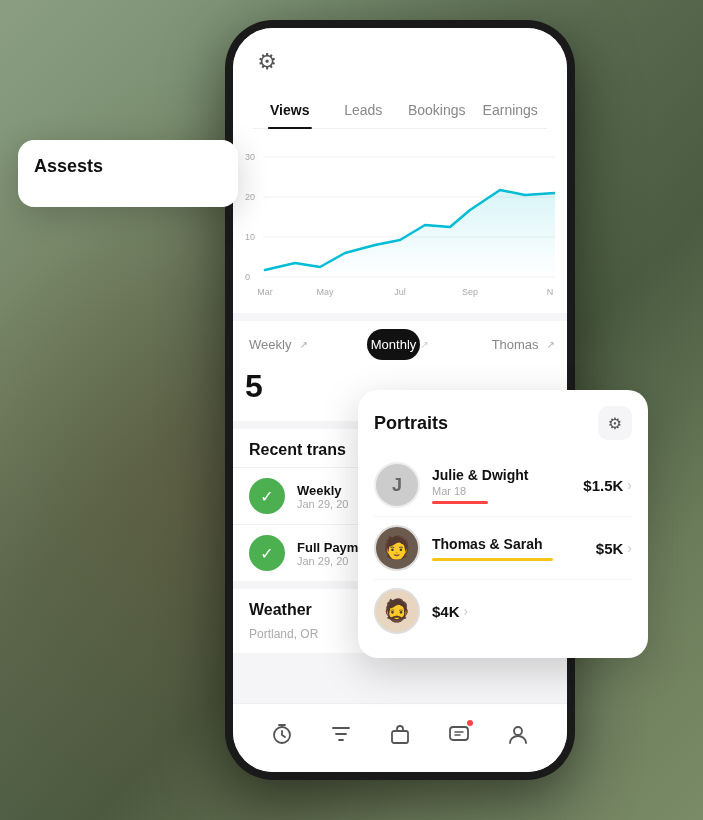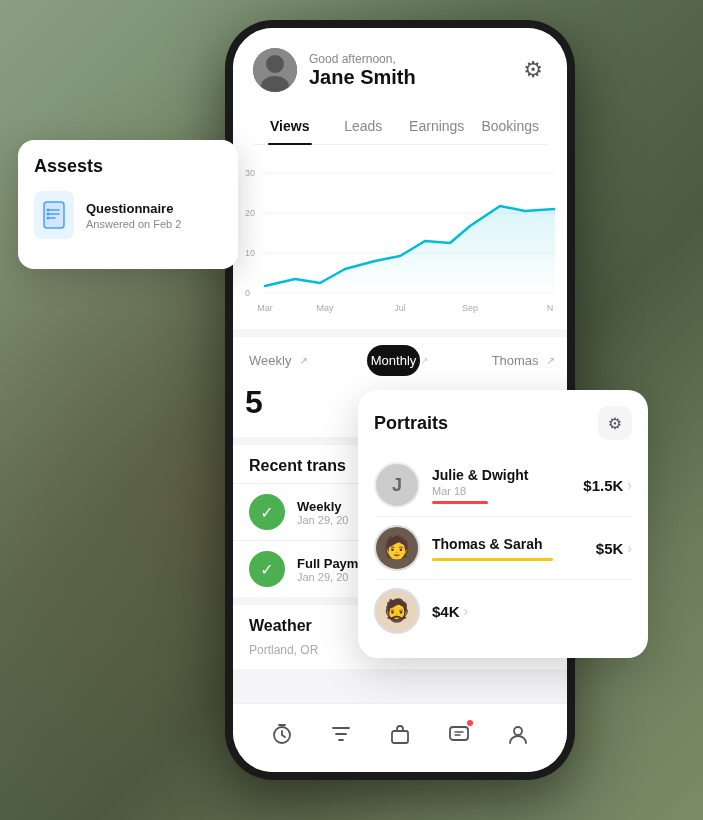--- a/index.html
+++ b/index.html
@@ -392,68 +392,36 @@
     }
   </style>
 </head>
 <body>
 
 <div class="bg-painting"></div>
 
 <div class="assets-card">
   <div class="assets-title">Assests</div>
 
-  <div class="asset-item">
-    <div class="asset-icon blue">
-      <svg width="24" height="28" viewBox="0 0 24 28" fill="none">
-        <rect width="20" height="26" x="2" y="1" rx="3" fill="#4a9eff" opacity="0.15"></rect>
-        <rect width="20" height="26" x="2" y="1" rx="3" stroke="#4a9eff" stroke-width="1.5"></rect>
-        <path d="M7 9h10M7 13h10M7 17h6" stroke="#4a9eff" stroke-width="1.5" stroke-linecap="round"></path>
-        <circle cx="6" cy="9" r="1.5" fill="#4a9eff"></circle>
-        <circle cx="6" cy="13" r="1.5" fill="#4a9eff"></circle>
-        <circle cx="6" cy="17" r="1.5" fill="#4a9eff"></circle>
-      </svg>
-    </div>
-    <div>
-      <div class="asset-text-name">Questionnaire</div>
-      <div class="asset-text-sub">Answered on Feb 2</div>
-    </div>
-  </div>
 
 </div>
 
 <div class="phone-frame">
   <div class="phone-screen">
 
     <div class="phone-header">
       <div class="phone-top-bar">
-        <div class="profile-row">
-          <div class="avatar">
-            <div class="avatar-img">
-
-              <svg width="44" height="44" viewBox="0 0 44 44">
-                <rect width="44" height="44" fill="#888"></rect>
-                <circle cx="22" cy="16" r="9" fill="#555"></circle>
-                <ellipse cx="22" cy="38" rx="14" ry="10" fill="#555"></ellipse>
-              </svg>
-            </div>
-          </div>
-          <div>
-            <div class="greeting-text">Good afternoon,</div>
-            <div class="name-text">Jane Smith</div>
-          </div>
-        </div>
         <div class="gear-icon">⚙</div>
       </div>
 
       <div class="nav-tabs">
         <div class="nav-tab active">Views</div>
         <div class="nav-tab">Leads</div>
+        <div class="nav-tab">Bookings</div>
         <div class="nav-tab">Earnings</div>
-        <div class="nav-tab">Bookings</div>
       </div>
     </div>
 
     <div class="phone-content">
 
       <div class="chart-area">
         <div class="chart-svg-wrap">
           <svg width="100%" height="160" viewBox="0 0 310 160" preserveAspectRatio="none">
 
             <text x="0" y="15" font-size="9" fill="#aaa">30</text>

